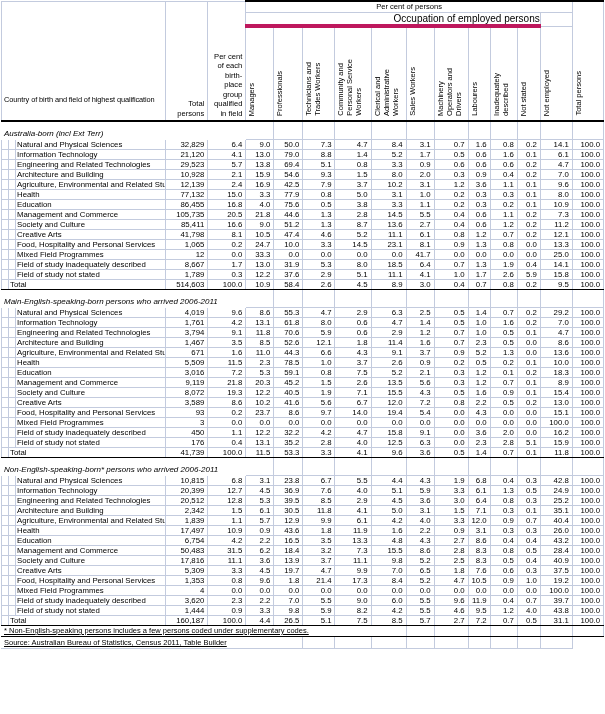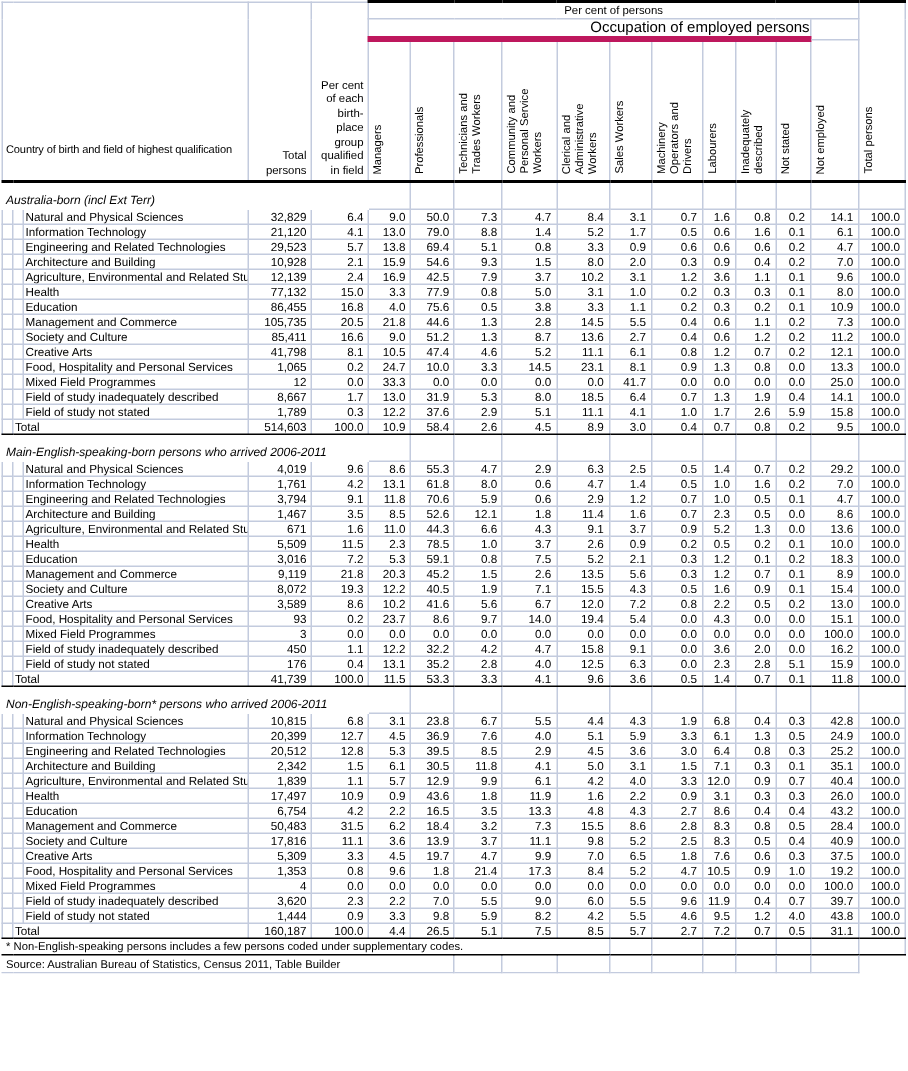--- a/index.html
+++ b/index.html
@@ -61,21 +61,21 @@
     line-height:9px;
     margin-top:18px;
   }
   tr.secrow td.semp { height:9px; }
   tr.totalrow td { border-top:1.5px solid #000; border-bottom:1.5px solid #000; }
 
   
   tr.footrow td { border-bottom:1px solid #000; height:10px; }
   tr.srcrow td { height:11px; }
   td.note, td.src { font-size:7.5px; text-align:left; white-space:nowrap; line-height:10px;
-    border-left:1px solid #fff; border-top:1px solid #fff; }
+    border-left:1px solid #fff; border-top:1px solid #fff;text-decoration:underline; }
   td.note { border-bottom:1px solid #000; }
 </style>
 </head>
 <body>
 
 <div class="sheet">
 
   <table>
     <colgroup>
       <col style="width:7px">

